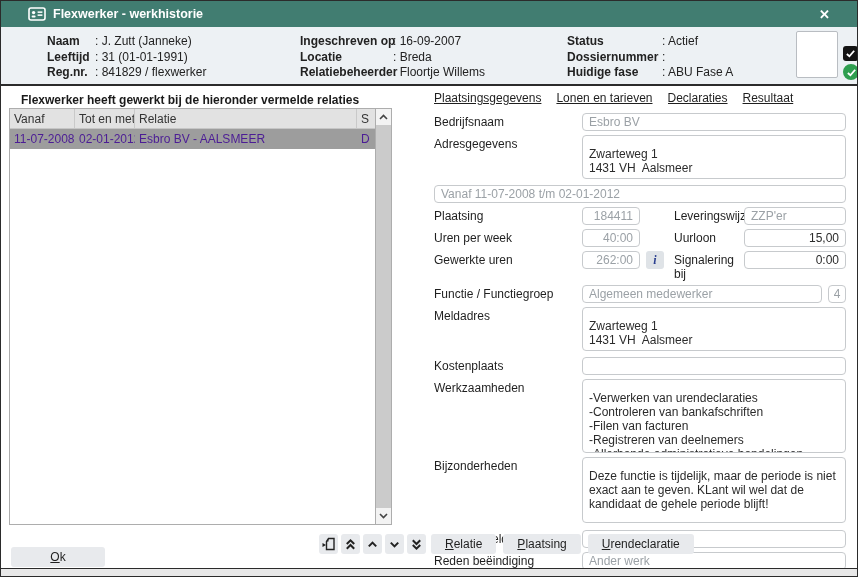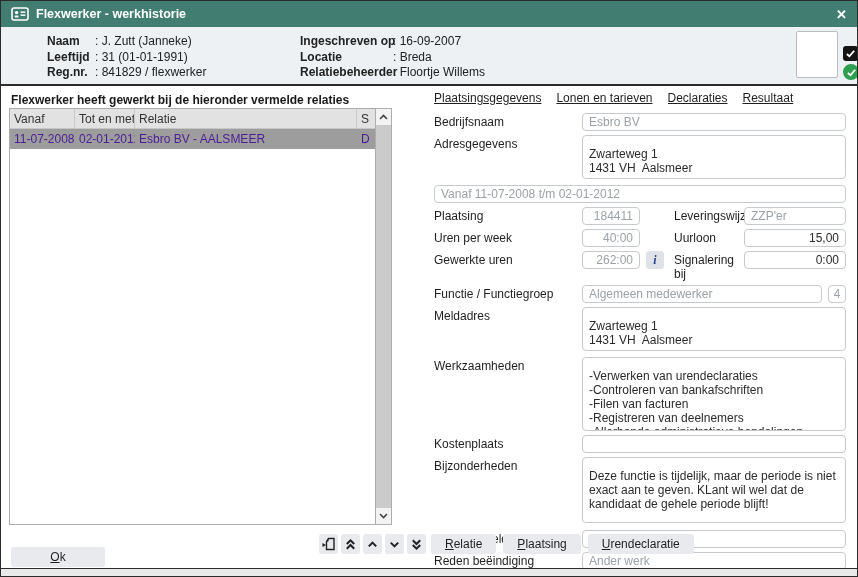--- a/index.html
+++ b/index.html
@@ -1,41 +1,41 @@
 <!DOCTYPE html>
 <html><head>
 <meta charset="utf-8">
 <style>
   html,body{margin:0;padding:0;background:#fff;}
   .win{position:relative;width:858px;height:577px;background:#fff;border:1px solid #2B2B2B;
        box-sizing:border-box;font-family:"Liberation Sans",sans-serif;font-size:12px;color:#222;overflow:hidden;}
 
   
   .titlebar{position:absolute;top:0;left:0;right:0;height:26px;background:#417D71;
-            display:flex;align-items:center;padding:0 10px;gap:7px;box-sizing:border-box;}
+            display:flex;align-items:center;padding:0 27px;gap:7px;box-sizing:border-box;}
   .titlebar .title{color:#fff;font-weight:700;font-size:12.5px;}
   .closex{margin-left:auto;color:#fff;font-weight:700;font-size:13px;line-height:13px;cursor:default;}
 
   
   .hdr{position:absolute;top:26px;left:0;right:0;height:59px;background:#EDF1F4;
        border-bottom:2px solid #2B2B2B;box-sizing:border-box;}
   .hcol{position:absolute;top:7px;display:flex;flex-direction:column;}
   .hcol.c1{left:10px;}  .hcol.c2{left:263px;}  .hcol.c3{left:530px;}
   .hrow{display:flex;line-height:15.5px;white-space:nowrap;}
   .hl{font-weight:700;padding-left:36px;}
   .c1 .hl{width:48px;flex:none;} .c2 .hl{width:93px;flex:none;} .c3 .hl{width:95px;flex:none;}
   .photo{position:absolute;left:795px;top:4px;width:42px;height:47px;background:#fff;
          border:1px solid #B9BDC2;border-radius:2px;box-sizing:border-box;}
   .chk{position:absolute;left:842px;top:19px;width:15px;height:15px;background:#141414;border-radius:3px;
        display:flex;align-items:center;justify-content:center;}
   .gck{position:absolute;left:842px;top:37px;width:16px;height:16px;background:#2E9E4F;border-radius:50%;
        display:flex;align-items:center;justify-content:center;}
 
   
-  .caption{position:absolute;left:10px;top:92px;font-weight:700;color:#1A1A1A;}
+  .caption{position:absolute;left:20px;top:92px;font-weight:700;color:#1A1A1A;}
   .grid{position:absolute;left:8px;top:107px;width:383px;height:417px;border:1px solid #ADADAD;
         box-sizing:border-box;background:#fff;}
   .thead{display:flex;height:20px;background:#E2E2E2;border-bottom:1px solid #C6C6C6;
          width:calc(100% - 16px);box-sizing:border-box;color:#333;}
   .th,.td{display:flex;align-items:center;padding-left:4px;height:100%;box-sizing:border-box;
           white-space:nowrap;overflow:hidden;}
   .th{border-right:1px solid #C9C9C9;}
   .w-vanaf{width:65px;flex:none;} .w-tot{width:60px;flex:none;} .w-rel{flex:1;} .w-s{width:18px;flex:none;border-right:none;}
   .trow{display:flex;height:20px;background:#9D9D9D;color:#4c1d95;width:calc(100% - 16px);box-sizing:border-box;}
   .vscroll{position:absolute;top:0;right:0;bottom:0;width:16px;background:#CBCBCB;
@@ -123,20 +123,34 @@
         </div>
       <div class="hrow">
           <span class="hl">Locatie</span>
           <span>: Breda</span>
         </div>
       <div class="hrow">
           <span class="hl">Relatiebeheerder</span>
           <span>: Floortje Willems</span>
         </div>
     </div>
+    <div class="hcol c3">
+      <div class="hrow">
+          <span class="hl">Status</span>
+          <span>: Actief</span>
+        </div>
+      <div class="hrow">
+          <span class="hl">Dossiernummer</span>
+          <span>:</span>
+        </div>
+      <div class="hrow">
+          <span class="hl">Huidige fase</span>
+          <span>: ABU Fase A</span>
+        </div>
+    </div>
     <div class="photo"></div>
     <div class="chk">
       <svg width="11" height="11" viewBox="0 0 12 12">
           <polyline points="2,6.5 4.8,9 10,3" fill="none" stroke="#fff" stroke-width="2"></polyline>
         </svg>
     </div>
     <div class="gck">
       <svg width="11" height="11" viewBox="0 0 12 12">
           <polyline points="2,6.5 4.8,9 10,3" fill="none" stroke="#fff" stroke-width="2"></polyline>
         </svg>
@@ -223,33 +237,33 @@
       <input class="inp fg-box ro" value="4" style="">
     </div>
 
     <div class="frow" style="margin-bottom:6px;">
       <span class="lbl">Meldadres</span>
       <textarea class="ta grow h44" style="">Zwarteweg 1
 1431 VH  Aalsmeer</textarea>
     </div>
 
     <div class="frow">
+      <span class="lbl">Kostenplaats</span>
+      <input class="inp grow" value="" style="">
+    </div>
+
+    <div class="frow">
       <span class="lbl">Werkzaamheden</span>
       <textarea class="ta grow h74" style="">-Verwerken van urendeclaraties
 -Controleren van bankafschriften
 -Filen van facturen
 -Registreren van deelnemers
 -Allerhande administratieve handelingen</textarea>
     </div>
 
-    <div class="frow">
-      <span class="lbl">Kostenplaats</span>
-      <input class="inp grow" value="" style="">
-    </div>
-
     <div class="frow" style="margin-bottom:7px;">
       <span class="lbl">Bijzonderheden</span>
       <textarea class="ta grow h66" style="">Deze functie is tijdelijk, maar de periode is niet exact aan te geven. KLant wil wel dat de kandidaat de gehele periode blijft!</textarea>
     </div>
 
     <div class="frow">
       <span class="lbl">Extra vermelding</span>
       <input class="inp grow" value="" style="">
     </div>
 

